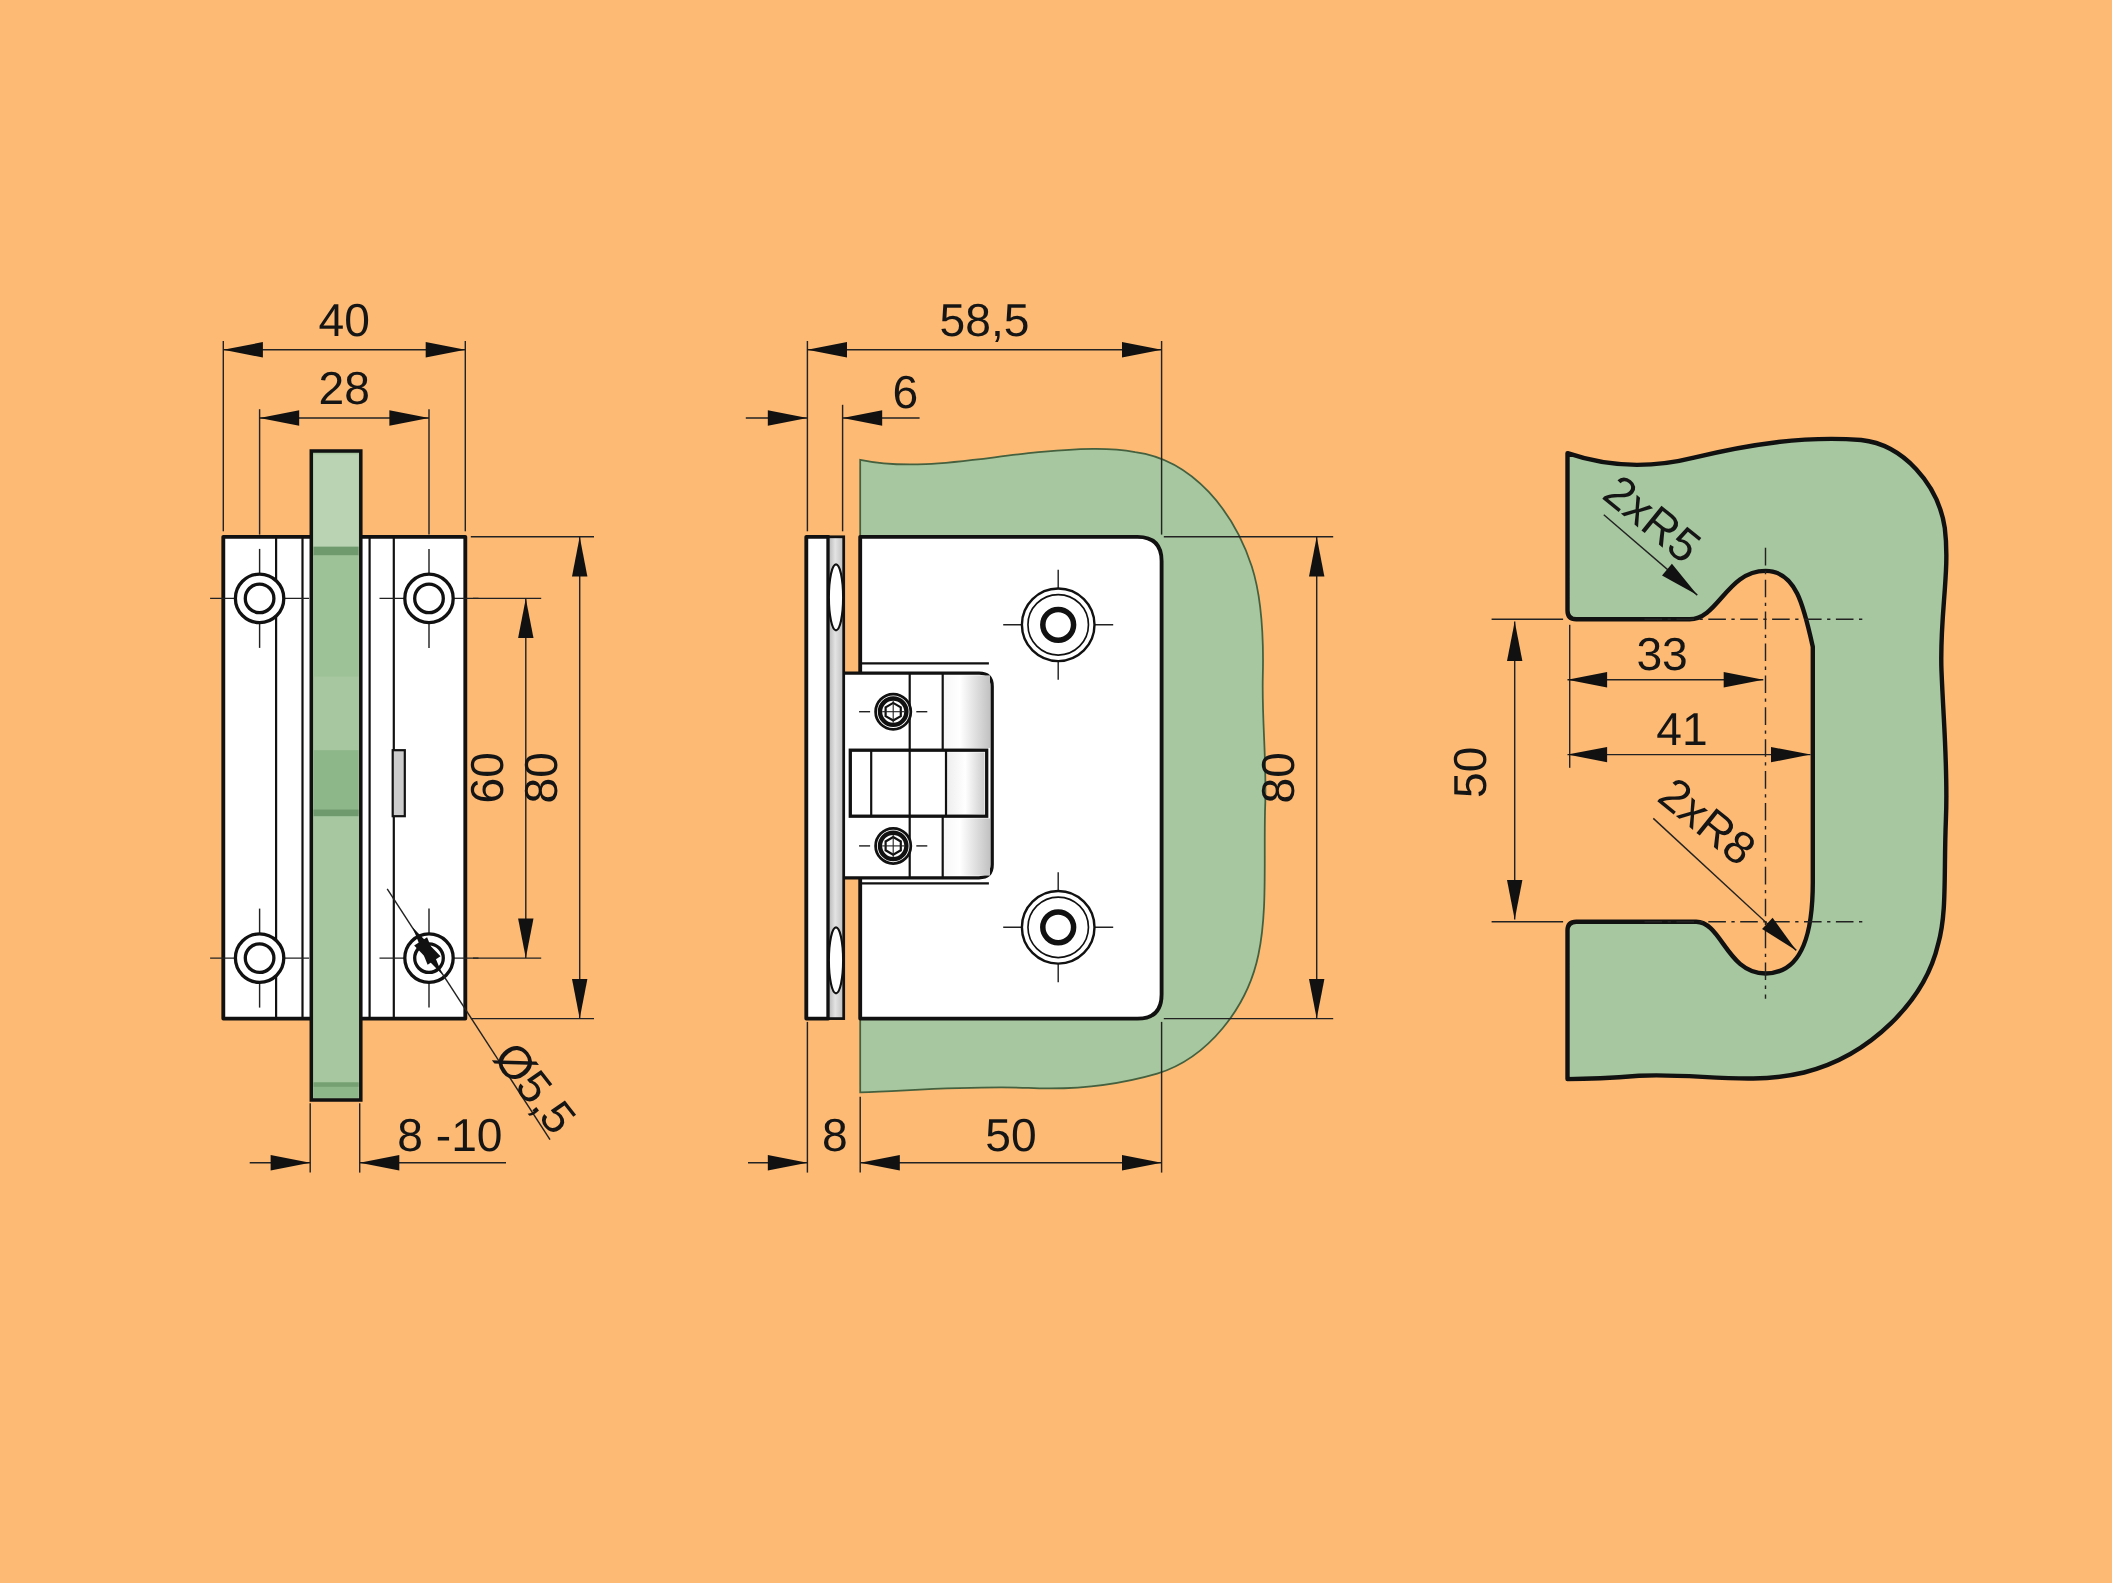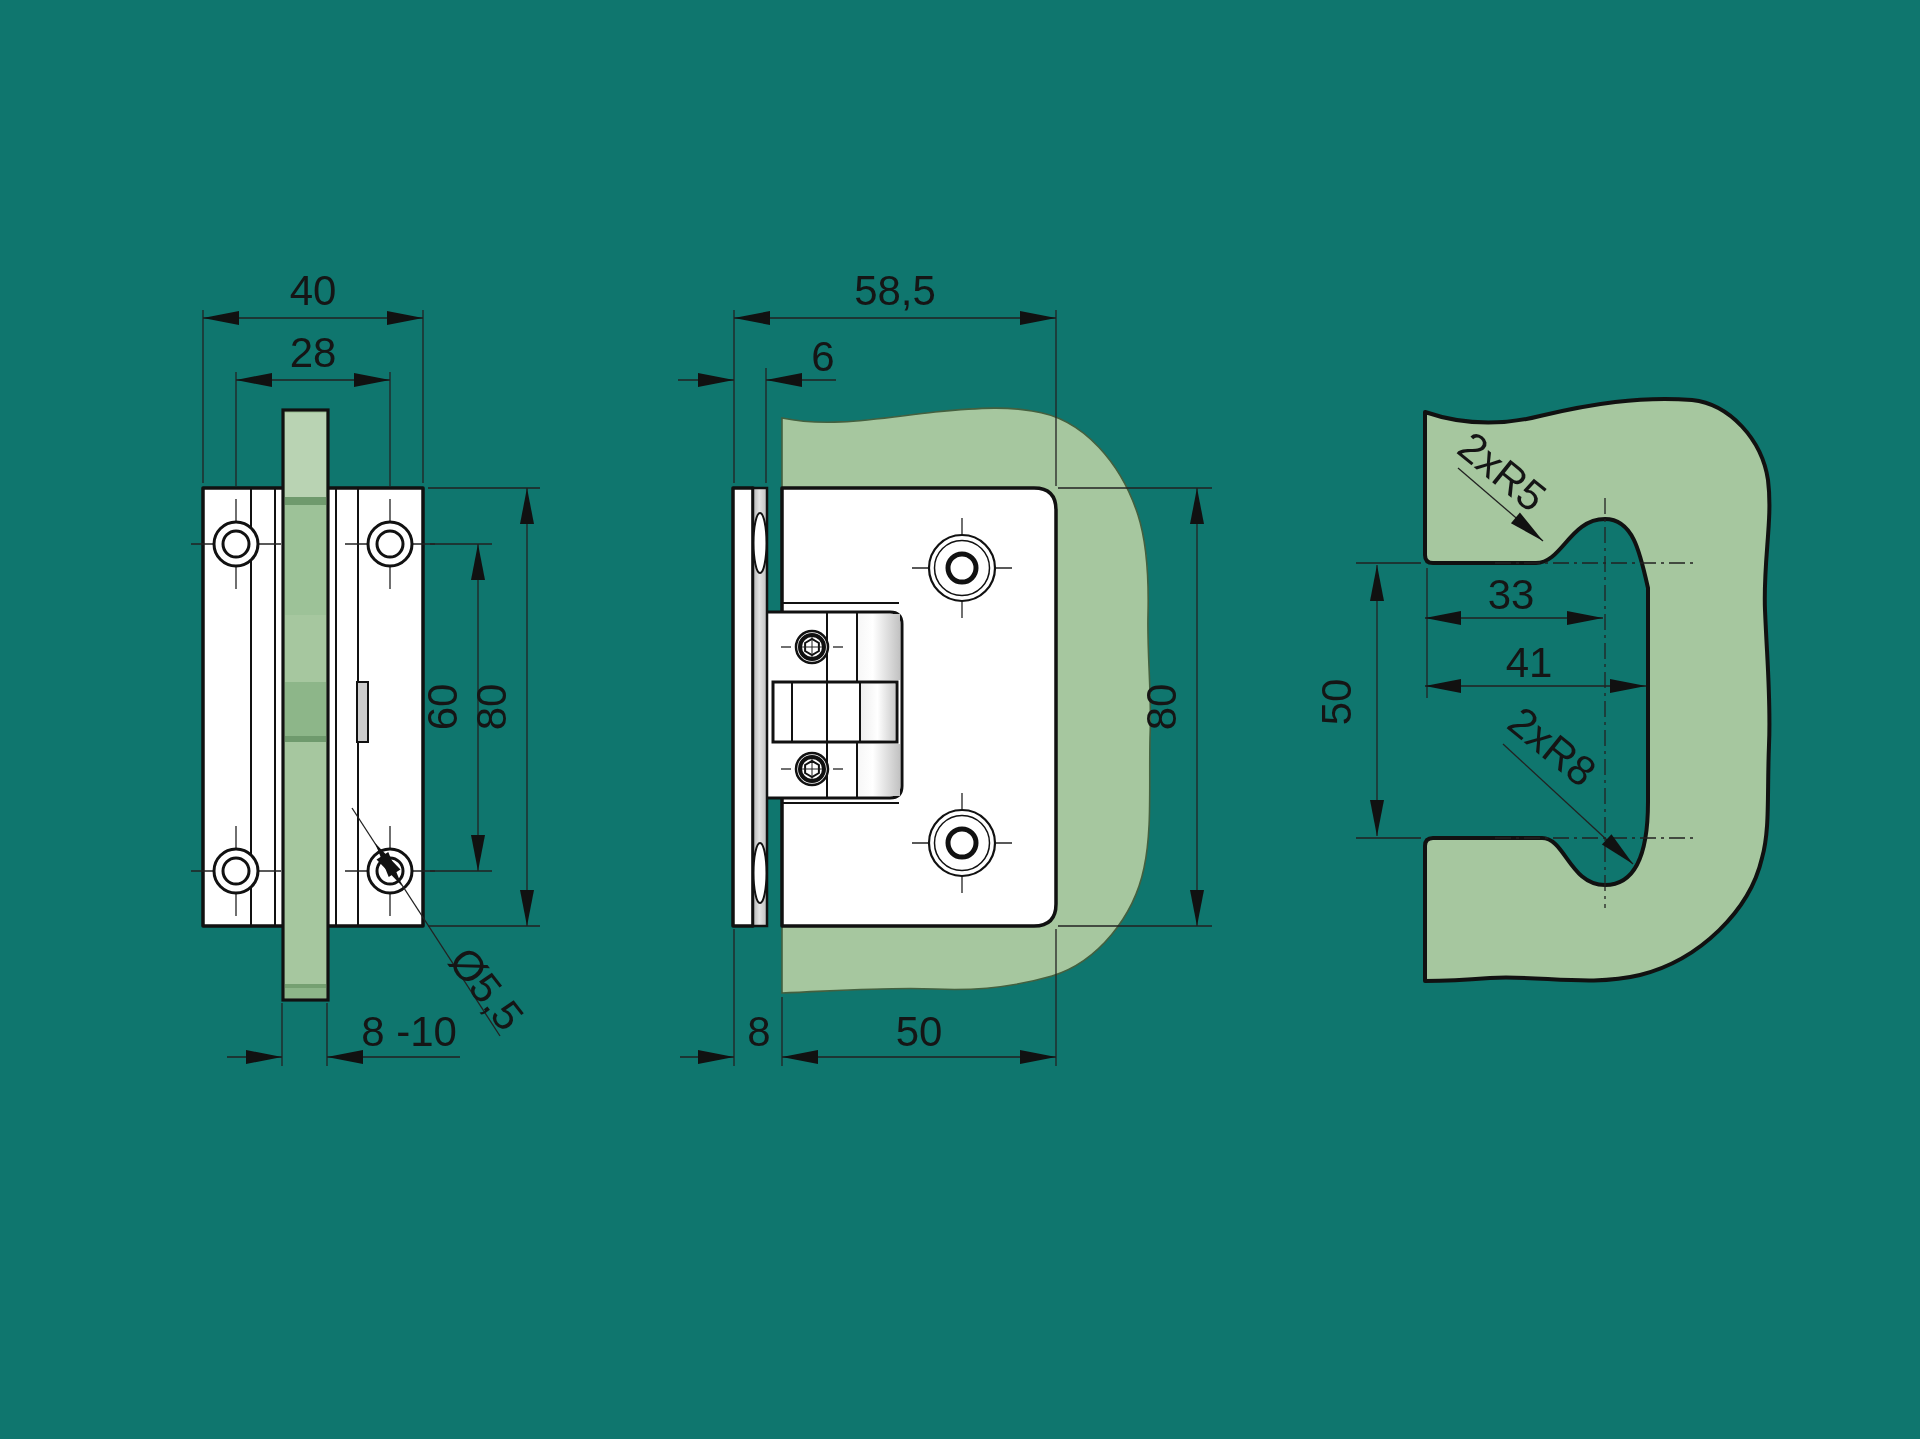--- a/index.html
+++ b/index.html
@@ -1,16 +1,16 @@
 <!DOCTYPE html>
 <html><head>
 <meta charset="utf-8">
 <style>
   html,body{margin:0;padding:0;background:#ffffff;}
-  .canvas{position:relative;width:1920px;height:1439px;background:#0f766e;overflow:hidden;
+  .canvas{position:relative;width:1920px;height:1439px;background:#fdba74;overflow:hidden;
           font-family:"Liberation Sans",sans-serif;}
   svg{position:absolute;left:0;top:0;}
   .outline{fill:#ffffff;stroke:#111111;stroke-width:3.5;stroke-linejoin:round;}
   .medln{stroke:#111111;stroke-width:2;fill:none;}
   .thinln{stroke:#222222;stroke-width:1.3;fill:none;}
   .cl{stroke:#222222;stroke-width:1.3;fill:none;stroke-dasharray:16 5 3 5;}
   .dimtxt{font-size:42px;fill:#151515;}
   .arrowhead{fill:#111111;stroke:none;}
   .screwring{fill:#ffffff;stroke:#111111;}
 </style>

